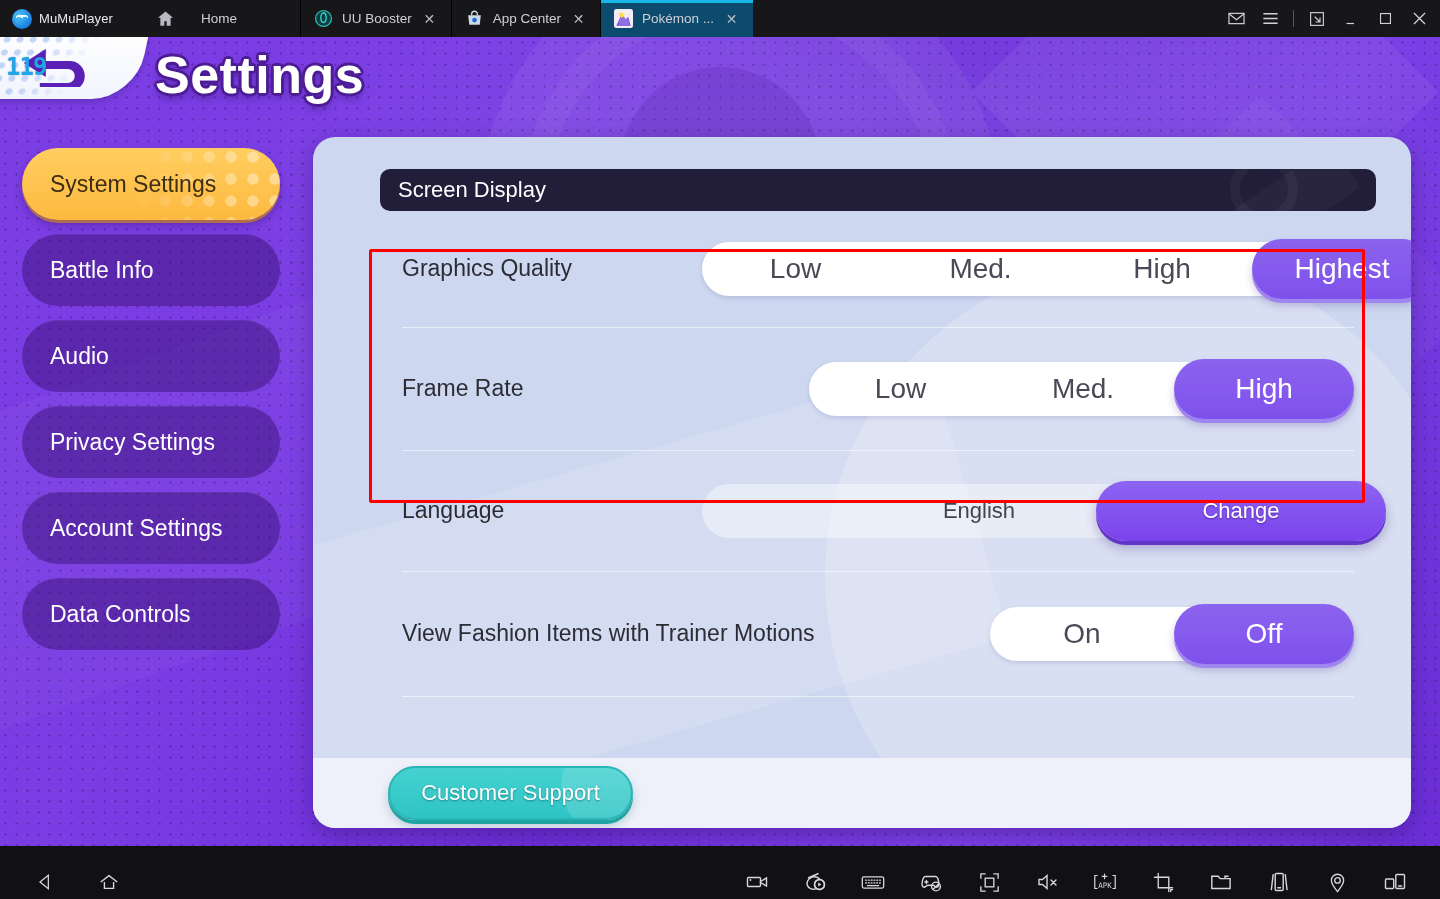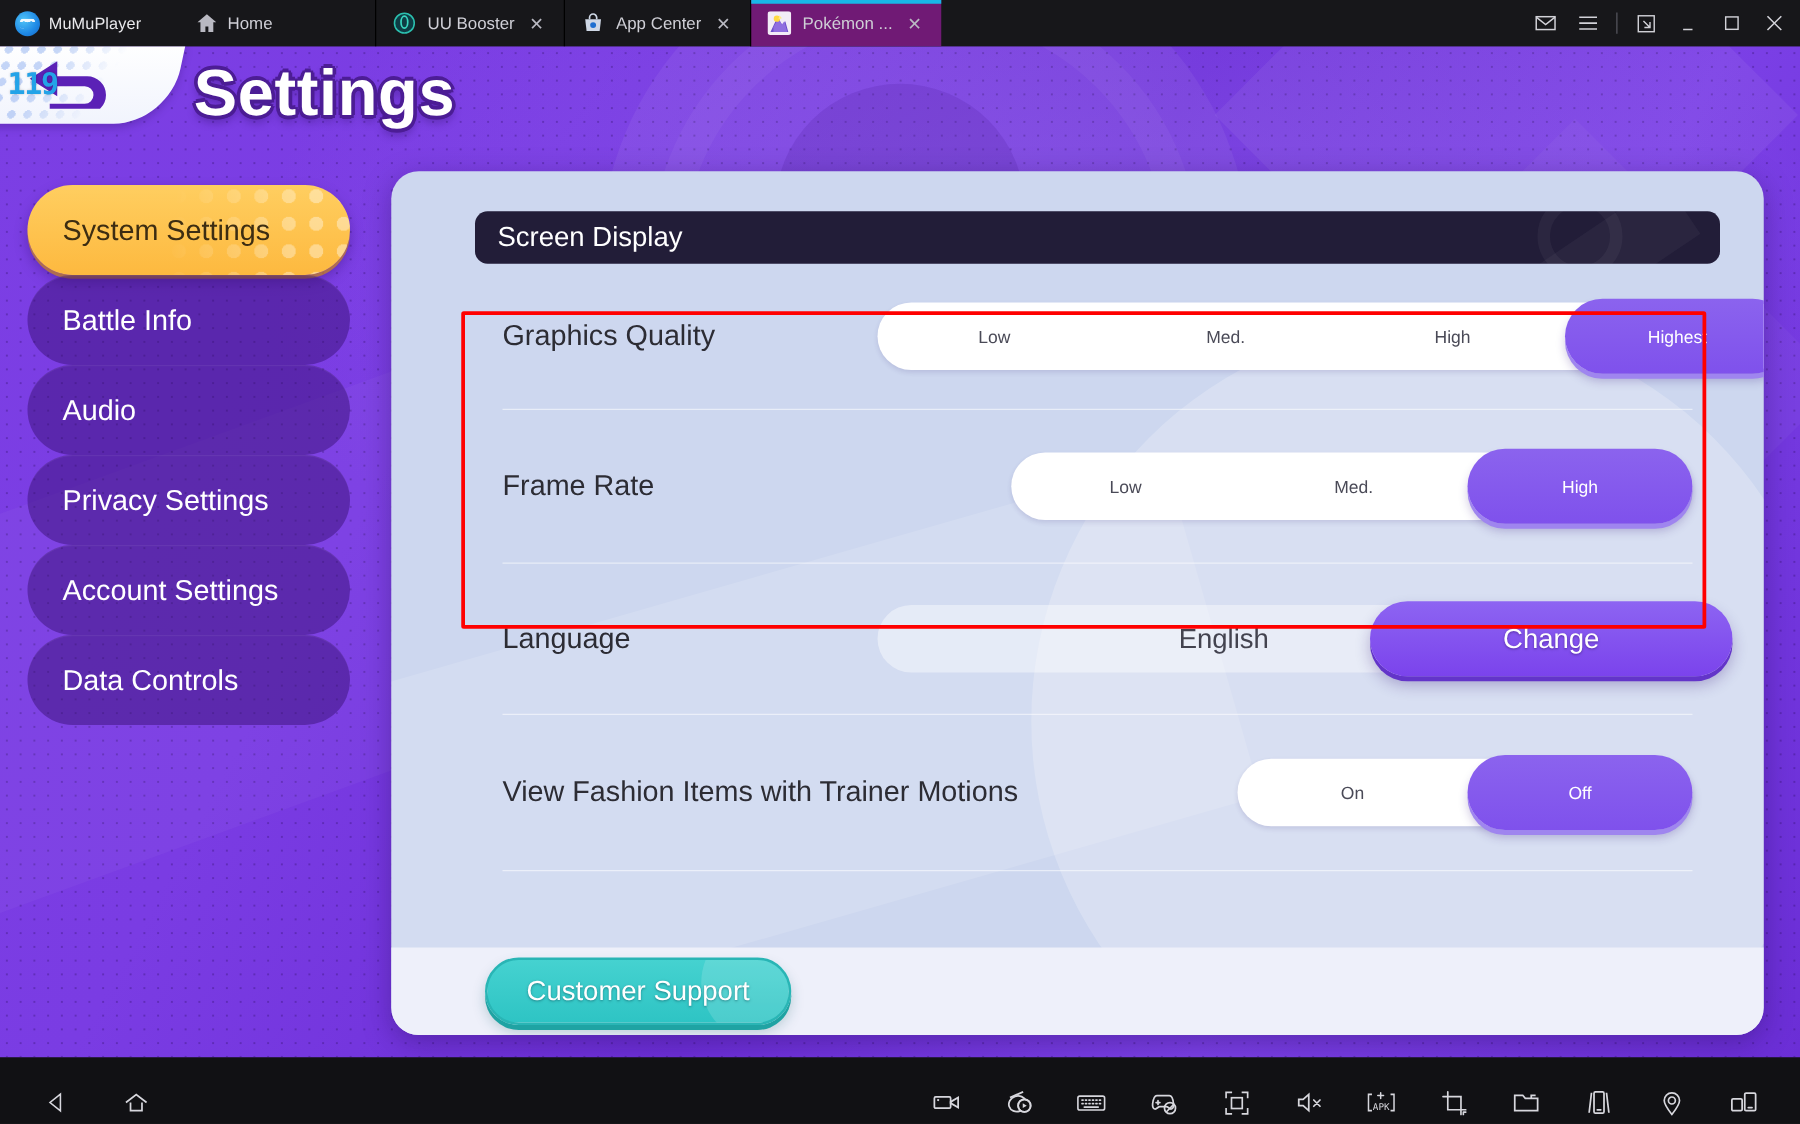--- a/index.html
+++ b/index.html
@@ -39,22 +39,22 @@
   .brand-name { color: #e9e9ec; font-size: 13px; white-space: nowrap; letter-spacing: .1px; }
 
   .tab {
     position: relative;
     display: flex; align-items: center; gap: 9px;
     padding: 0 13px; min-width: 118px;
     border-left: 1px solid #000;
     color: #cfcfd6; font-size: 13.5px;
     cursor: default;
   }
-  .tab.home { border-left: none; gap: 7px; min-width: 170px; padding-left: 26px; }
-  .tab.active { background: #701a75; }
+  .tab.home { border-left: none; gap: 26px; min-width: 170px; padding-left: 26px; }
+  .tab.active { background: #0c4a6e; }
   .tab.active::before {
     content: ""; position: absolute; left: 0; right: 0; top: 0;
     height: 3px; background: #18b6e8;
   }
   .tab-icon { width: 19px; height: 19px; flex: none; display:block; }
   .tab-label { white-space: nowrap; overflow: hidden; }
   .tab-close {
     margin-left: auto; width: 17px; height: 17px; flex: none;
     color: #b9b9c2; display: flex; align-items: center; justify-content: center;
     font-size: 14px; line-height: 1;
@@ -138,21 +138,21 @@
     text-shadow: 0 0 0 #4c1d95,
                  3px 0 0 #4c1d95, -3px 0 0 #4c1d95, 0 3px 0 #4c1d95, 0 -3px 0 #4c1d95,
                  2px 2px 0 #4c1d95, -2px 2px 0 #4c1d95, 2px -2px 0 #4c1d95, -2px -2px 0 #4c1d95,
                  0 5px 8px rgba(40,10,90,.45);
   }
 
   
   .sidebar {
     position: absolute; left: 22px; top: 111px;
     width: 258px;
-    display: flex; flex-direction: column; 
+    display: flex; flex-direction: column; gap: 14px;
   }
   .nav-item {
     height: 72px; border-radius: 36px;
     display: flex; align-items: center;
     padding-left: 28px;
     font-size: 23px; color: #ffffff;
     background: rgba(52,14,110,.46);
     box-shadow: inset 0 1px 0 rgba(255,255,255,.06);
     position: relative; overflow: hidden;
   }
@@ -241,21 +241,21 @@
   .seg {
     display: flex; align-items: stretch;
     background: #ffffff;
     border-radius: 30px;
     height: 54px;
     box-shadow: 0 2px 4px rgba(60,40,120,.14);
     position: relative;
   }
   .seg-opt {
     display: flex; align-items: center; justify-content: center;
-    font-size: 14px; color: #4a4a57;
+    font-size: 28px; color: #4a4a57;
     border-radius: 30px;
     padding: 0 14px;
     position: relative;
   }
   .seg-opt.on {
     background: linear-gradient(180deg,#8b63ee 0%,#7f51ec 100%);
     color: #ffffff;
     box-shadow: 0 4px 0 #9f85ef, 0 6px 8px rgba(60,30,130,.25);
     margin: -3px -2px -3px 0;
     border-radius: 30px;

